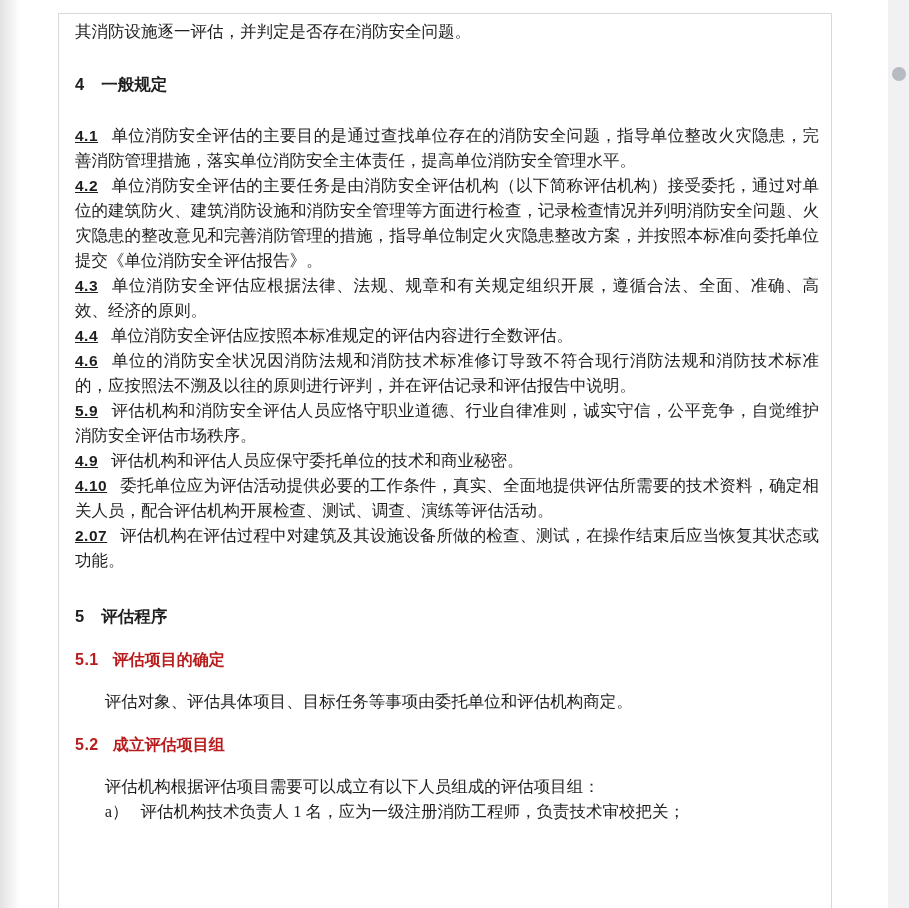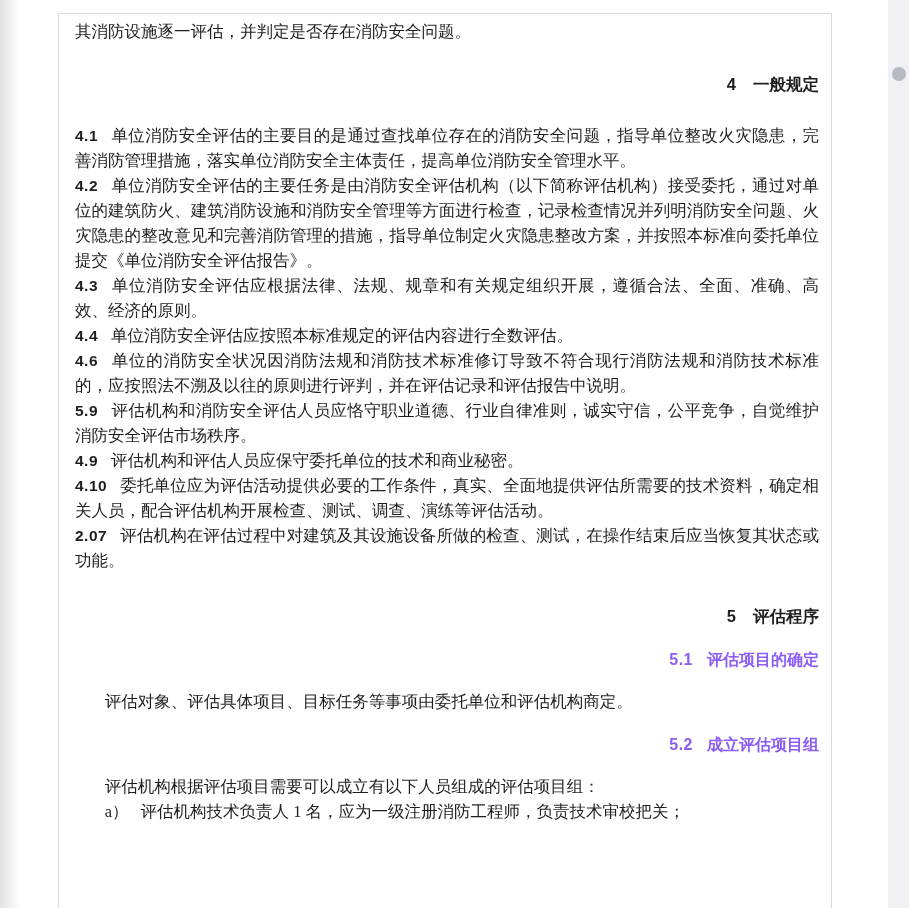--- a/index.html
+++ b/index.html
@@ -33,39 +33,38 @@
     line-height: 25px;
     color: #1e1e1e;
     text-align: justify;
   }
   .clause-num {
     font-family: "Liberation Sans", "DejaVu Sans", sans-serif;
     font-weight: 700;
     font-size: 15.5px;
     padding-right: 13px;
     letter-spacing: 0.5px;
+    text-decoration: underline;
   }
   .sec-heading {
     margin: 28px 0 26px 0;
     font-family: "Liberation Sans", "DejaVu Sans", sans-serif;
     font-weight: 700;
     font-size: 16.5px;
     line-height: 25px;
     color: #1e1e1e;
-    text-align: right;
   }
   .sec-heading .h-num { padding-right: 17px; }
   .sub-heading {
     margin: 18px 0 0 0;
     font-family: "Liberation Sans", "DejaVu Sans", sans-serif;
     font-weight: 700;
     font-size: 16px;
     line-height: 25px;
-    color: #8b5cf6;
-    text-align: right;
+    color: #b91c1c;
   }
   .sub-heading .h-num { padding-right: 14px; letter-spacing: 0.5px; }
   .para { margin-top: 17px; text-indent: 1.8em; }
   .list-line .li-marker { padding-right: 12px; }
   .right-rail {
     position: absolute;
     left: 888px; top: 0;
     width: 21px; height: 908px;
     background: #f1f1f3;
   }

